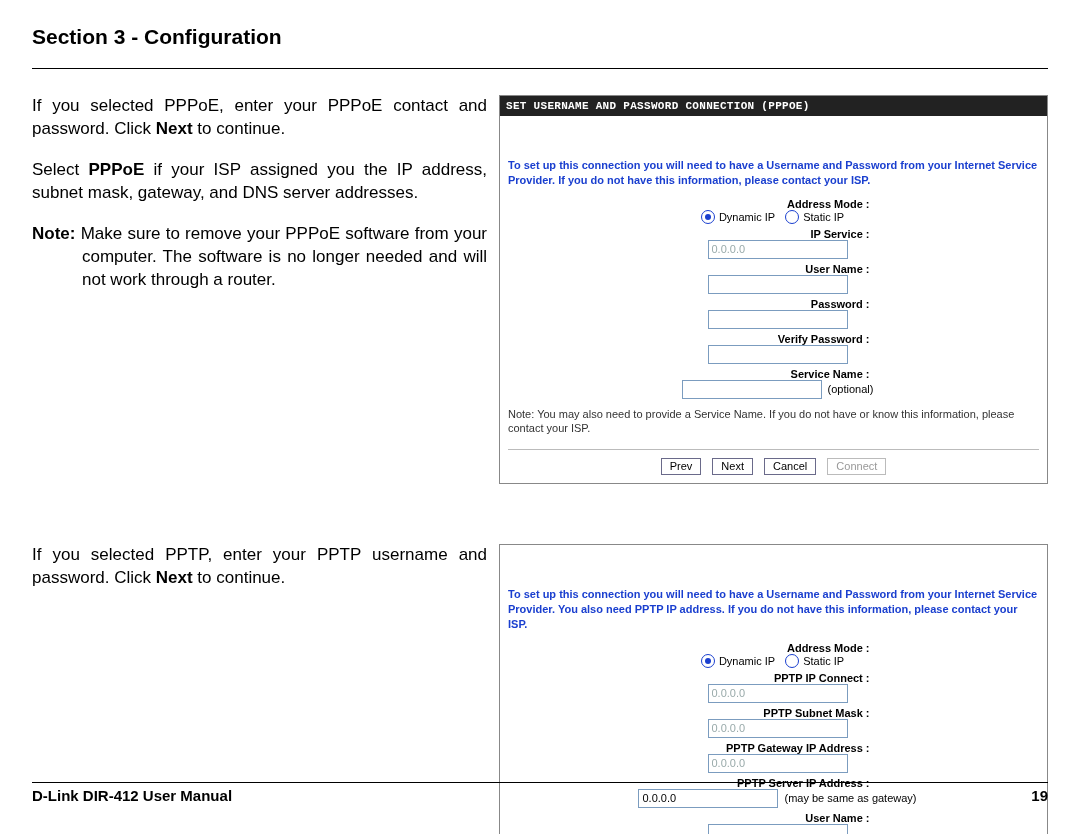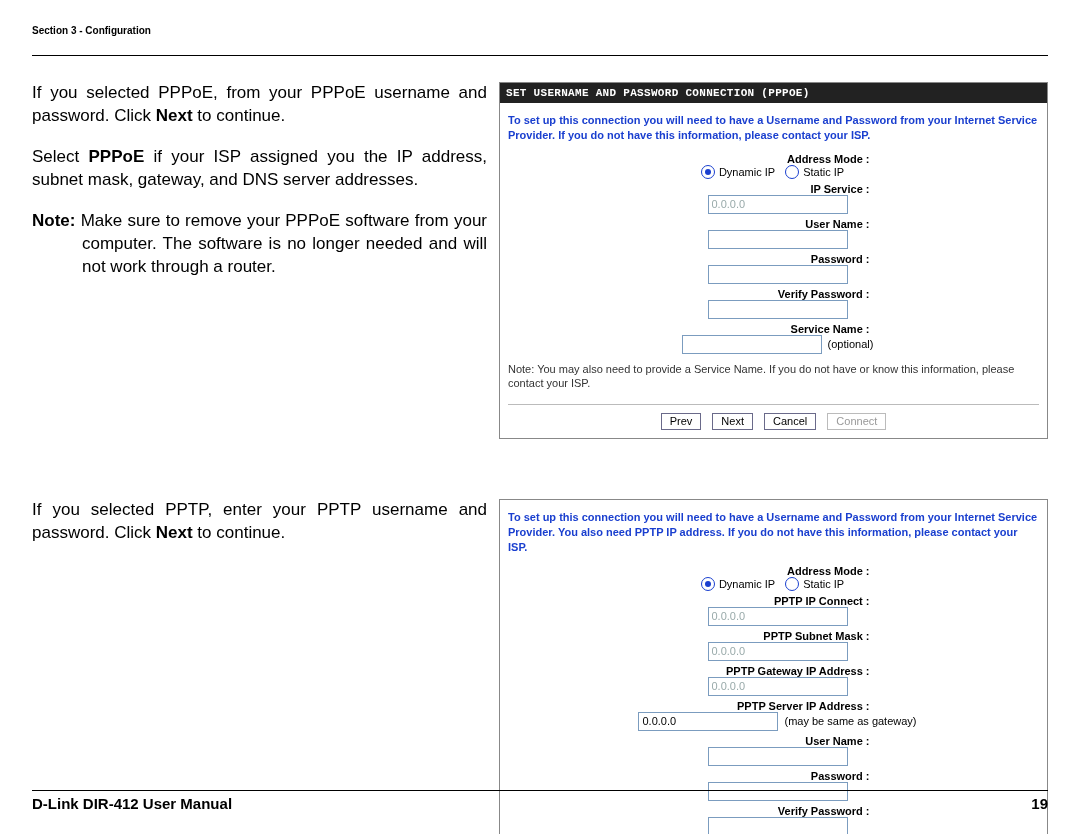--- a/index.html
+++ b/index.html
@@ -14,21 +14,21 @@
     position: relative;
     color: #000;
   }
   .hr-top {
     border: none;
     border-top: 1.5px solid #000;
     margin: 6px 0 0 0;
   }
   .header-line {
     font-weight: 700;
-    font-size: 10px;
+    font-size: 21px;
     margin-bottom: 19px;
   }
   .content-area {
     display: flex;
     flex-direction: column;
   }
   .block {
     display: flex;
     align-items: flex-start;
     margin-top: 26px;
@@ -60,20 +60,21 @@
     background: #222;
     color: #fff;
     font-weight: 700;
     letter-spacing: .3px;
     padding: 4px 6px;
     font-size: 11px;
     font-family: Liberation Mono, monospace;
   }
   .panel-body {
     padding: 10px 8px 8px 8px;
+    margin-top: 32px;
   }
   .intro {
     color: #1a3fcf;
     font-weight: 700;
     line-height: 1.35;
     margin-bottom: 10px;
   }
   .form-row {
     display: flex;
     align-items: center;
@@ -127,21 +128,21 @@
     border:1px solid #6a6a8a;
     background:#fff;
     font-size:11px;
     padding:1px 8px 2px 8px;
     margin:0 4px;
     font-family: Verdana, sans-serif;
   }
   .btn.disabled { color:#999; border-color:#bbb; }
   .footer {
     position: absolute;
-    left: 32px; right: 32px; bottom: 22px;
+    left: 32px; right: 32px; bottom: 30px;
   }
   .hr-bot {
     border: none;
     border-top: 1.5px solid #000;
     margin: 0 0 4px 0;
   }
   .footer-line {
     display:flex; justify-content:space-between;
     font-weight:700; font-size:15px;
   }
@@ -151,21 +152,21 @@
 <body>
 
 <div class="header-line">Section 3 - Configuration</div>
 <hr class="hr-top">
 
 <div class="content-area">
 
   <div class="block">
     <div class="left-col">
       <p>
-        <span>If you selected PPPoE, from your PPPoE username and password. Click </span><b>Next</b><span> to continue.</span>
+        <span>If you selected PPPoE, enter your PPPoE contact and password. Click </span><b>Next</b><span> to continue.</span>
       </p>
       <p>
         <span>Select </span><b>PPPoE</b><span> if your ISP assigned you the IP address, subnet mask, gateway, and DNS server addresses.</span>
       </p>
       <p class="note-hang">
         <b>Note:</b><span> Make sure to remove your PPPoE software from your computer. The software is no longer needed and will not work through a router.</span>
       </p>
     </div>
 
     <div class="right-col">

